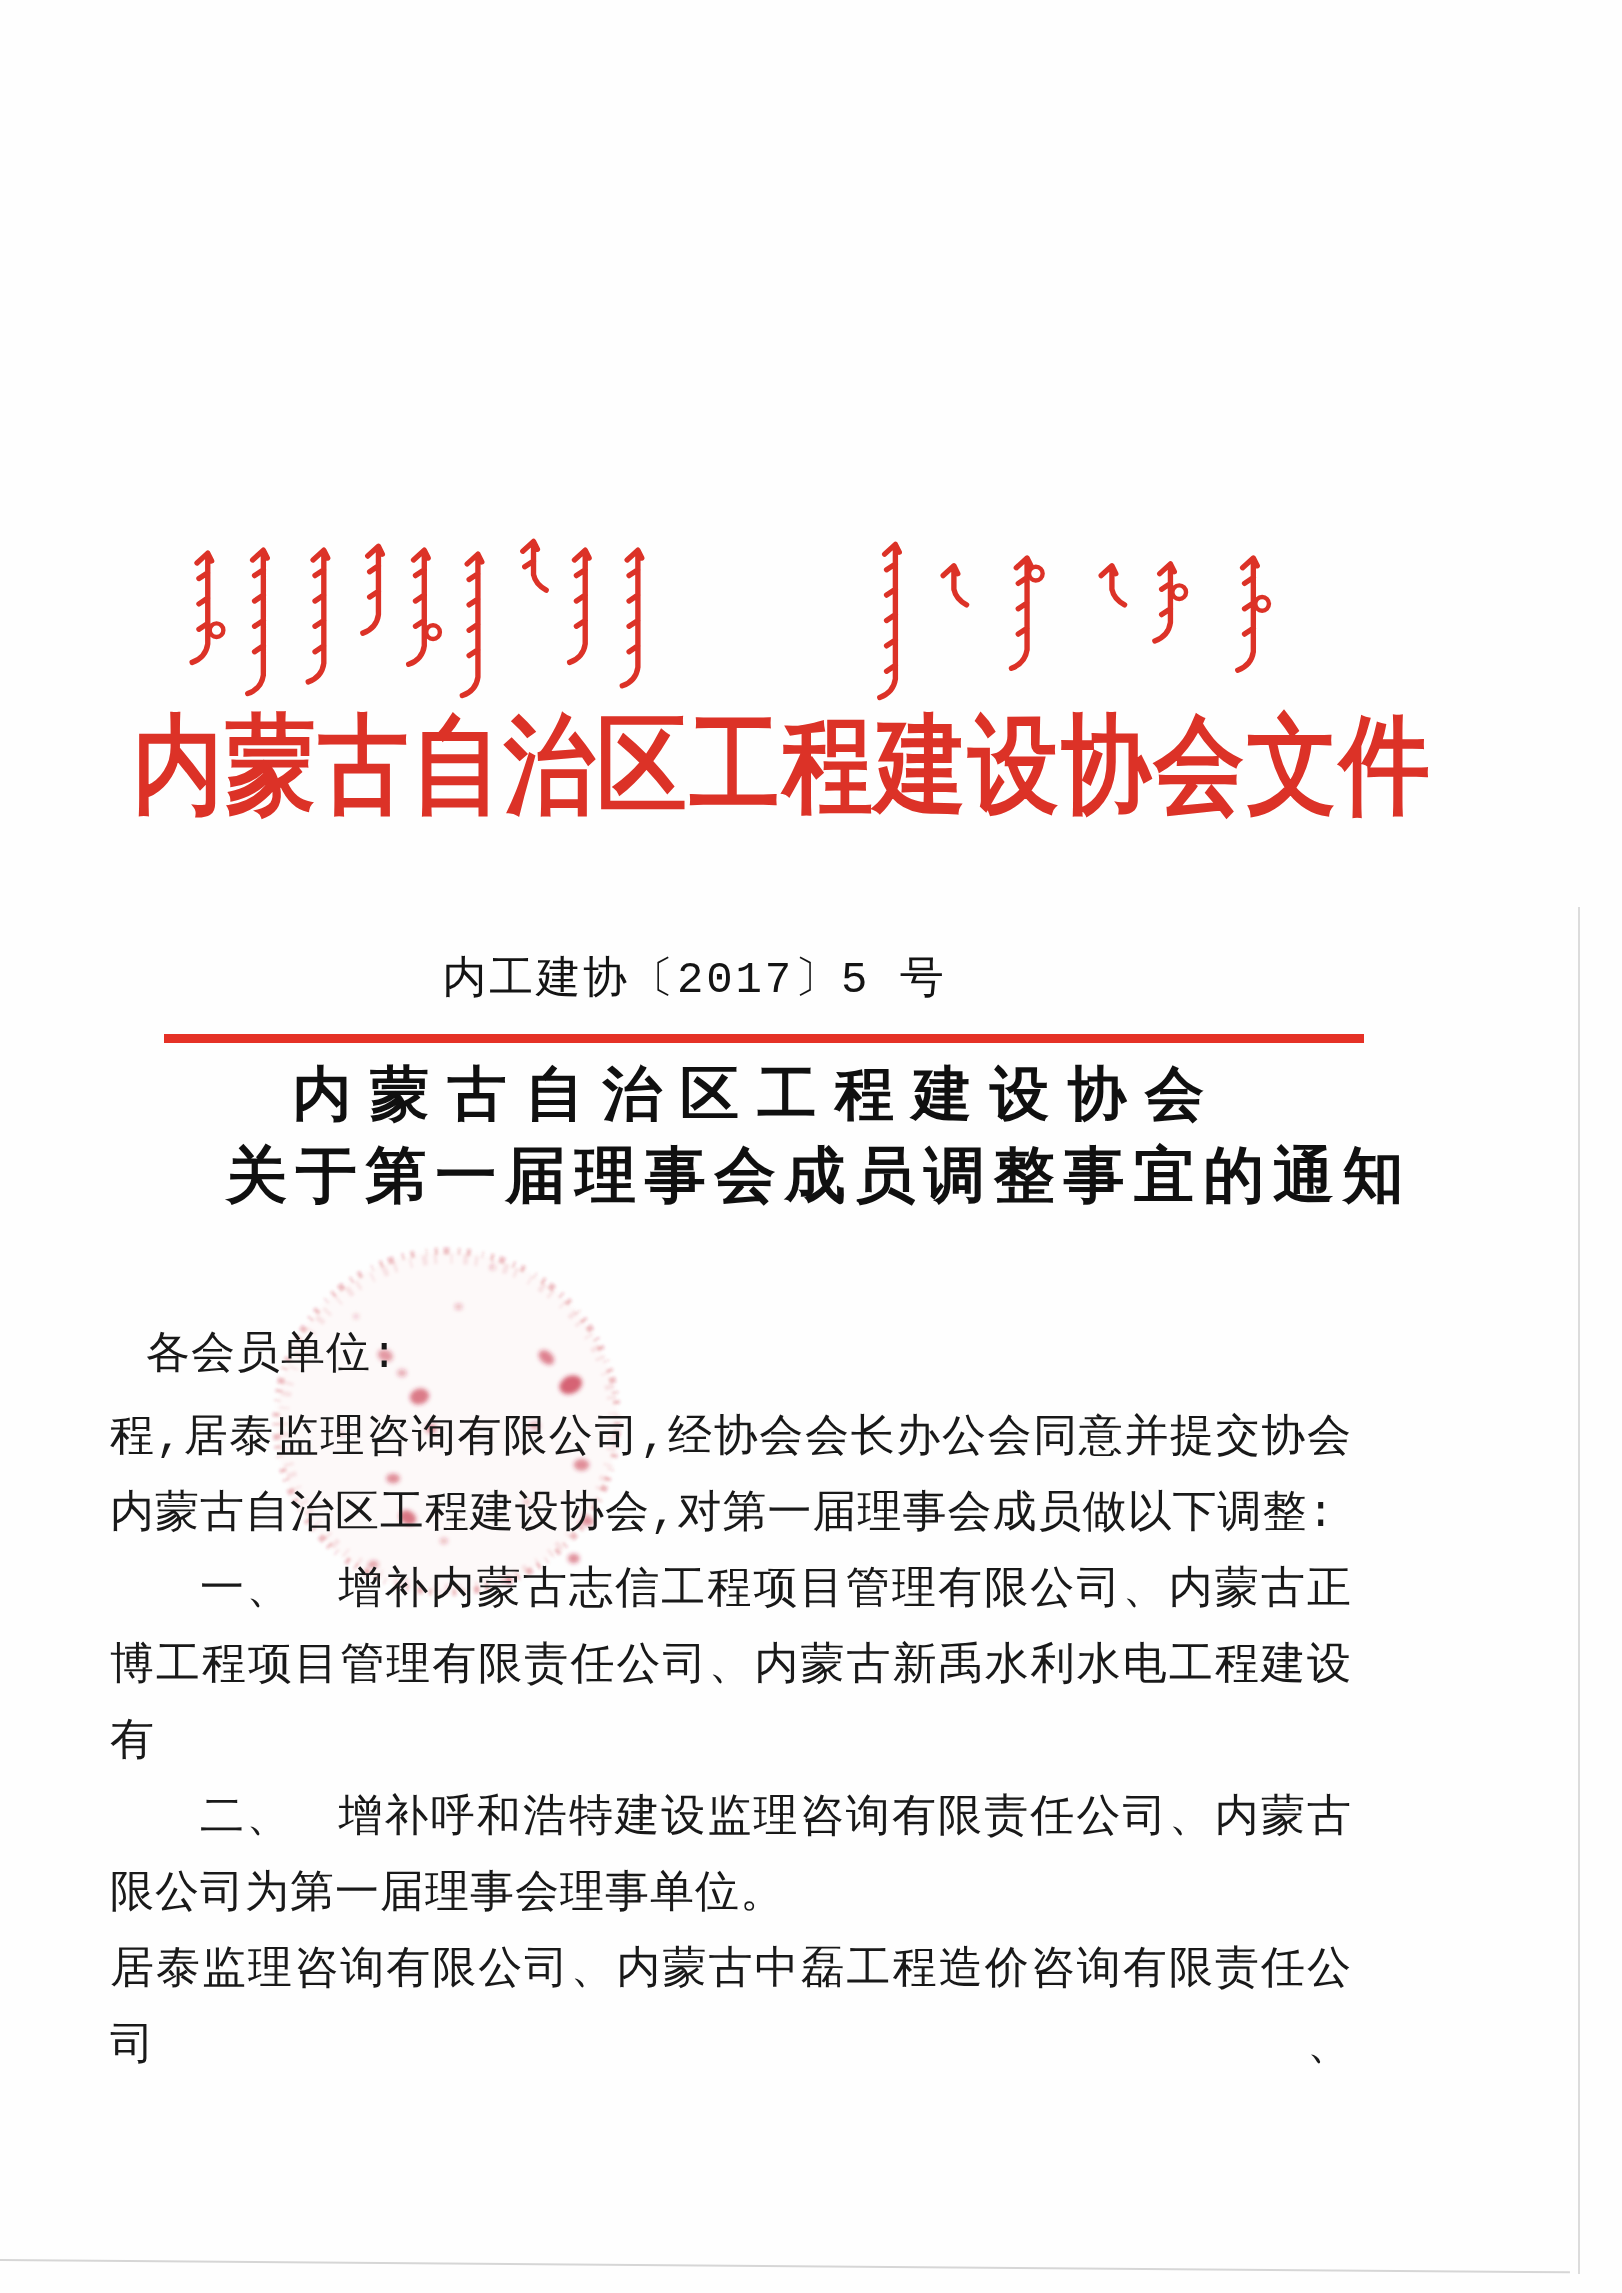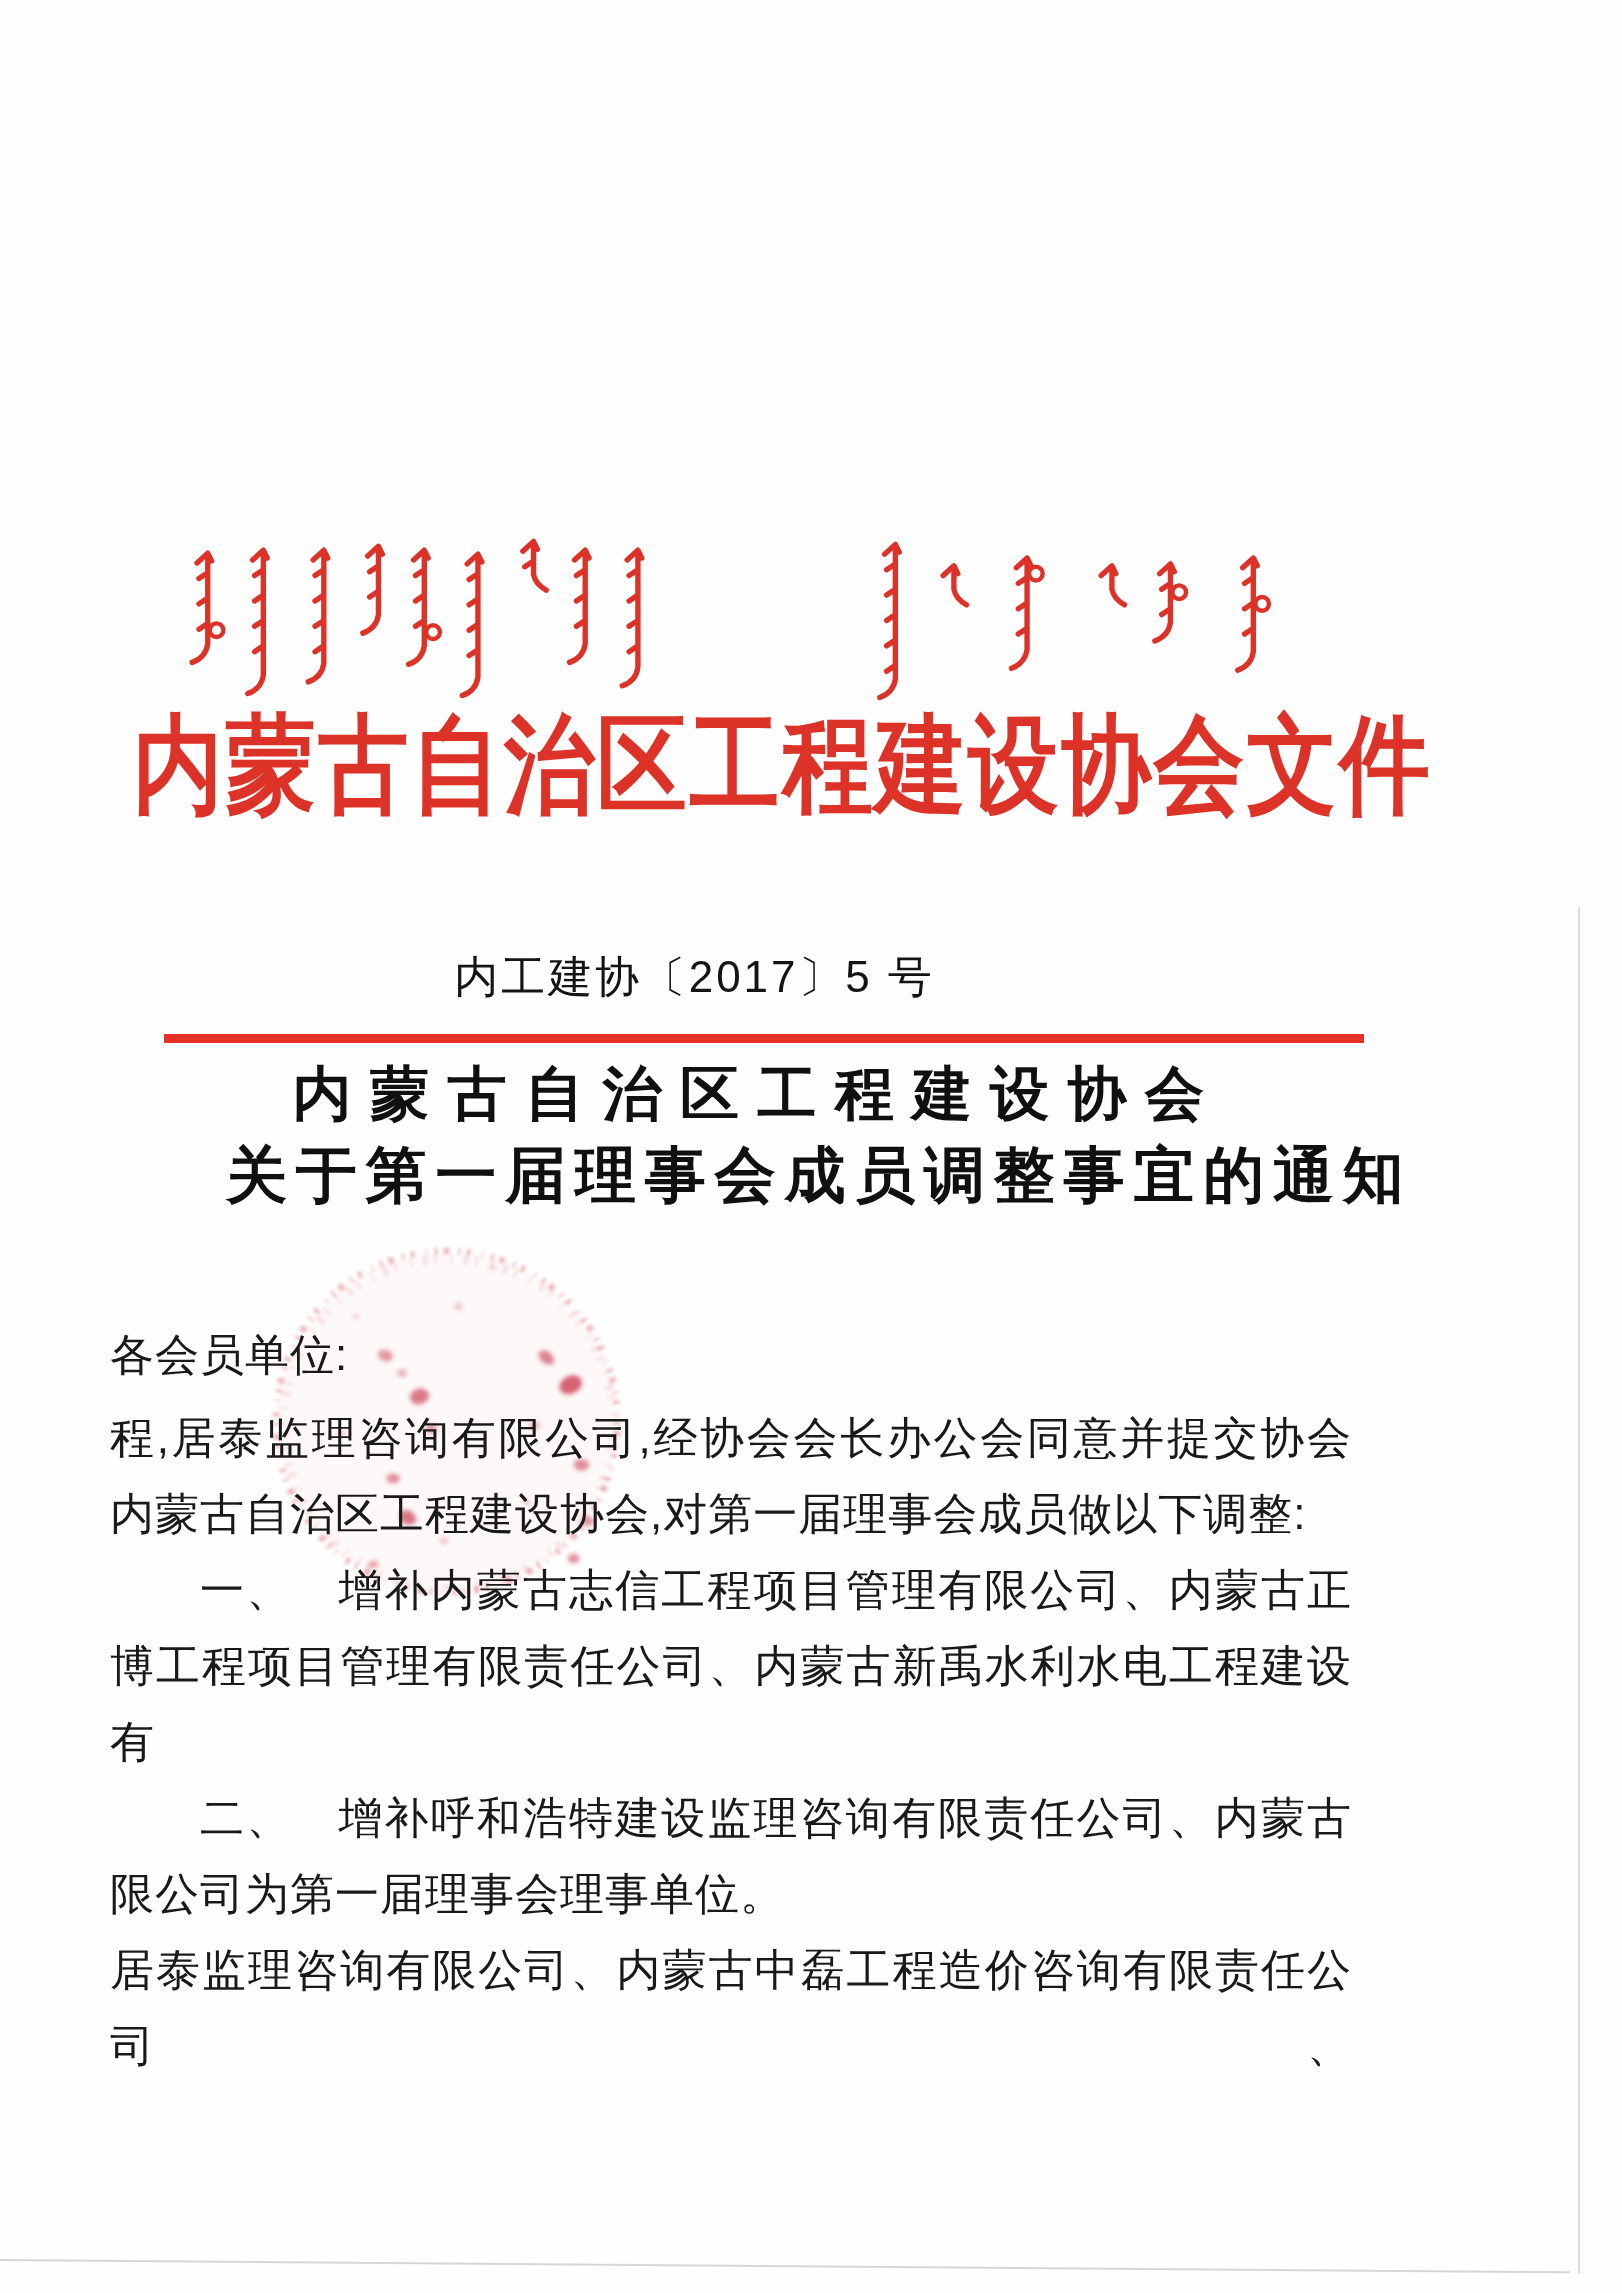--- a/index.html
+++ b/index.html
@@ -2,21 +2,21 @@
 <html><head>
 <meta charset="utf-8">
 <style>
   html,body{margin:0;padding:0;background:#9a9a9a;}
   .page{
     position:relative;
     width:1623px;height:2294px;
     margin:0 auto;
     background:#fefefe;
     overflow:hidden;
-    font-family:Liberation Sans, sans-serif;
+    font-family:Liberation Mono, monospace;
   }
   
   .mongolian-svg{position:absolute;left:0;top:0;pointer-events:none;}
   .masthead-title{
     position:absolute;top:694px;left:0;width:1623px;
     text-align:center;
     font-size:98px;font-weight:900;
     color:#dc3227;
     letter-spacing:2.9px;
     transform:translateX(-29px) scale(0.92,1.10);
@@ -47,21 +47,21 @@
     letter-spacing:8.8px;white-space:nowrap;
     transform:translateX(7.8px);
   }
   
   .body-text{
     position:absolute;top:1317px;left:110px;width:1242px;
     font-size:44px;line-height:76px;color:#191919;
     letter-spacing:1px;
   }
   .body-text .line{min-height:76px;}
-  .body-text .line:first-child{margin-bottom:6.8px;}
+  .body-text .line:first-child{margin-bottom:6.8px;margin-left:36px;}
   .indent{text-indent:90px;}
   .just{text-align:justify;text-align-last:justify;}
   
   .stamp-svg{position:absolute;left:234px;top:1209px;pointer-events:none;}
   
   .page-edge-right{
     position:absolute;left:1578px;top:907px;width:2px;height:1367px;
     background:#dcdcdc;
   }
   .page-edge-bottom{

